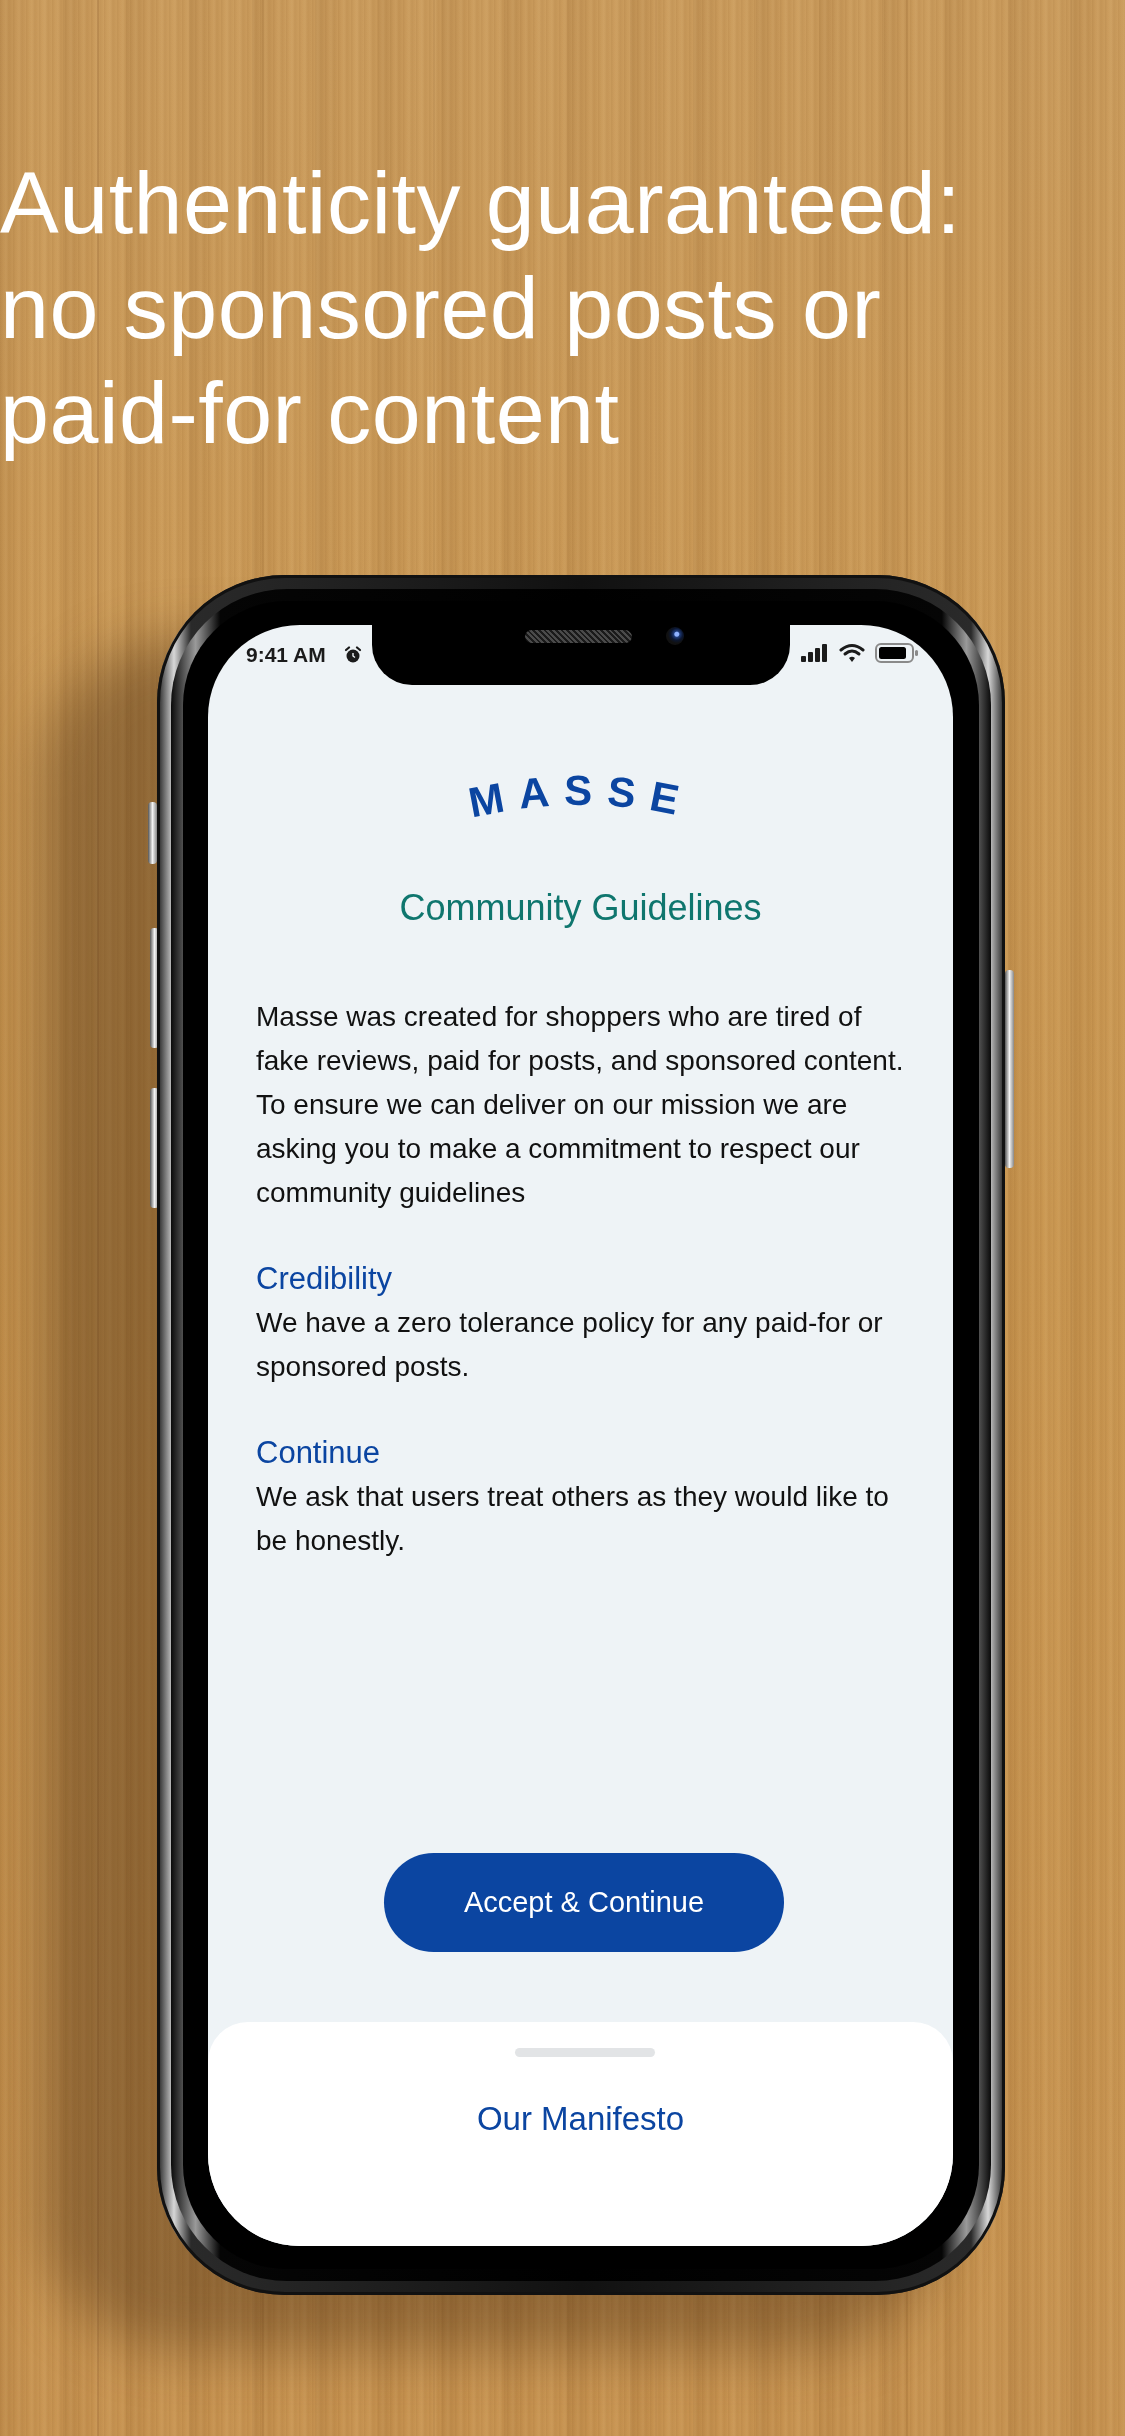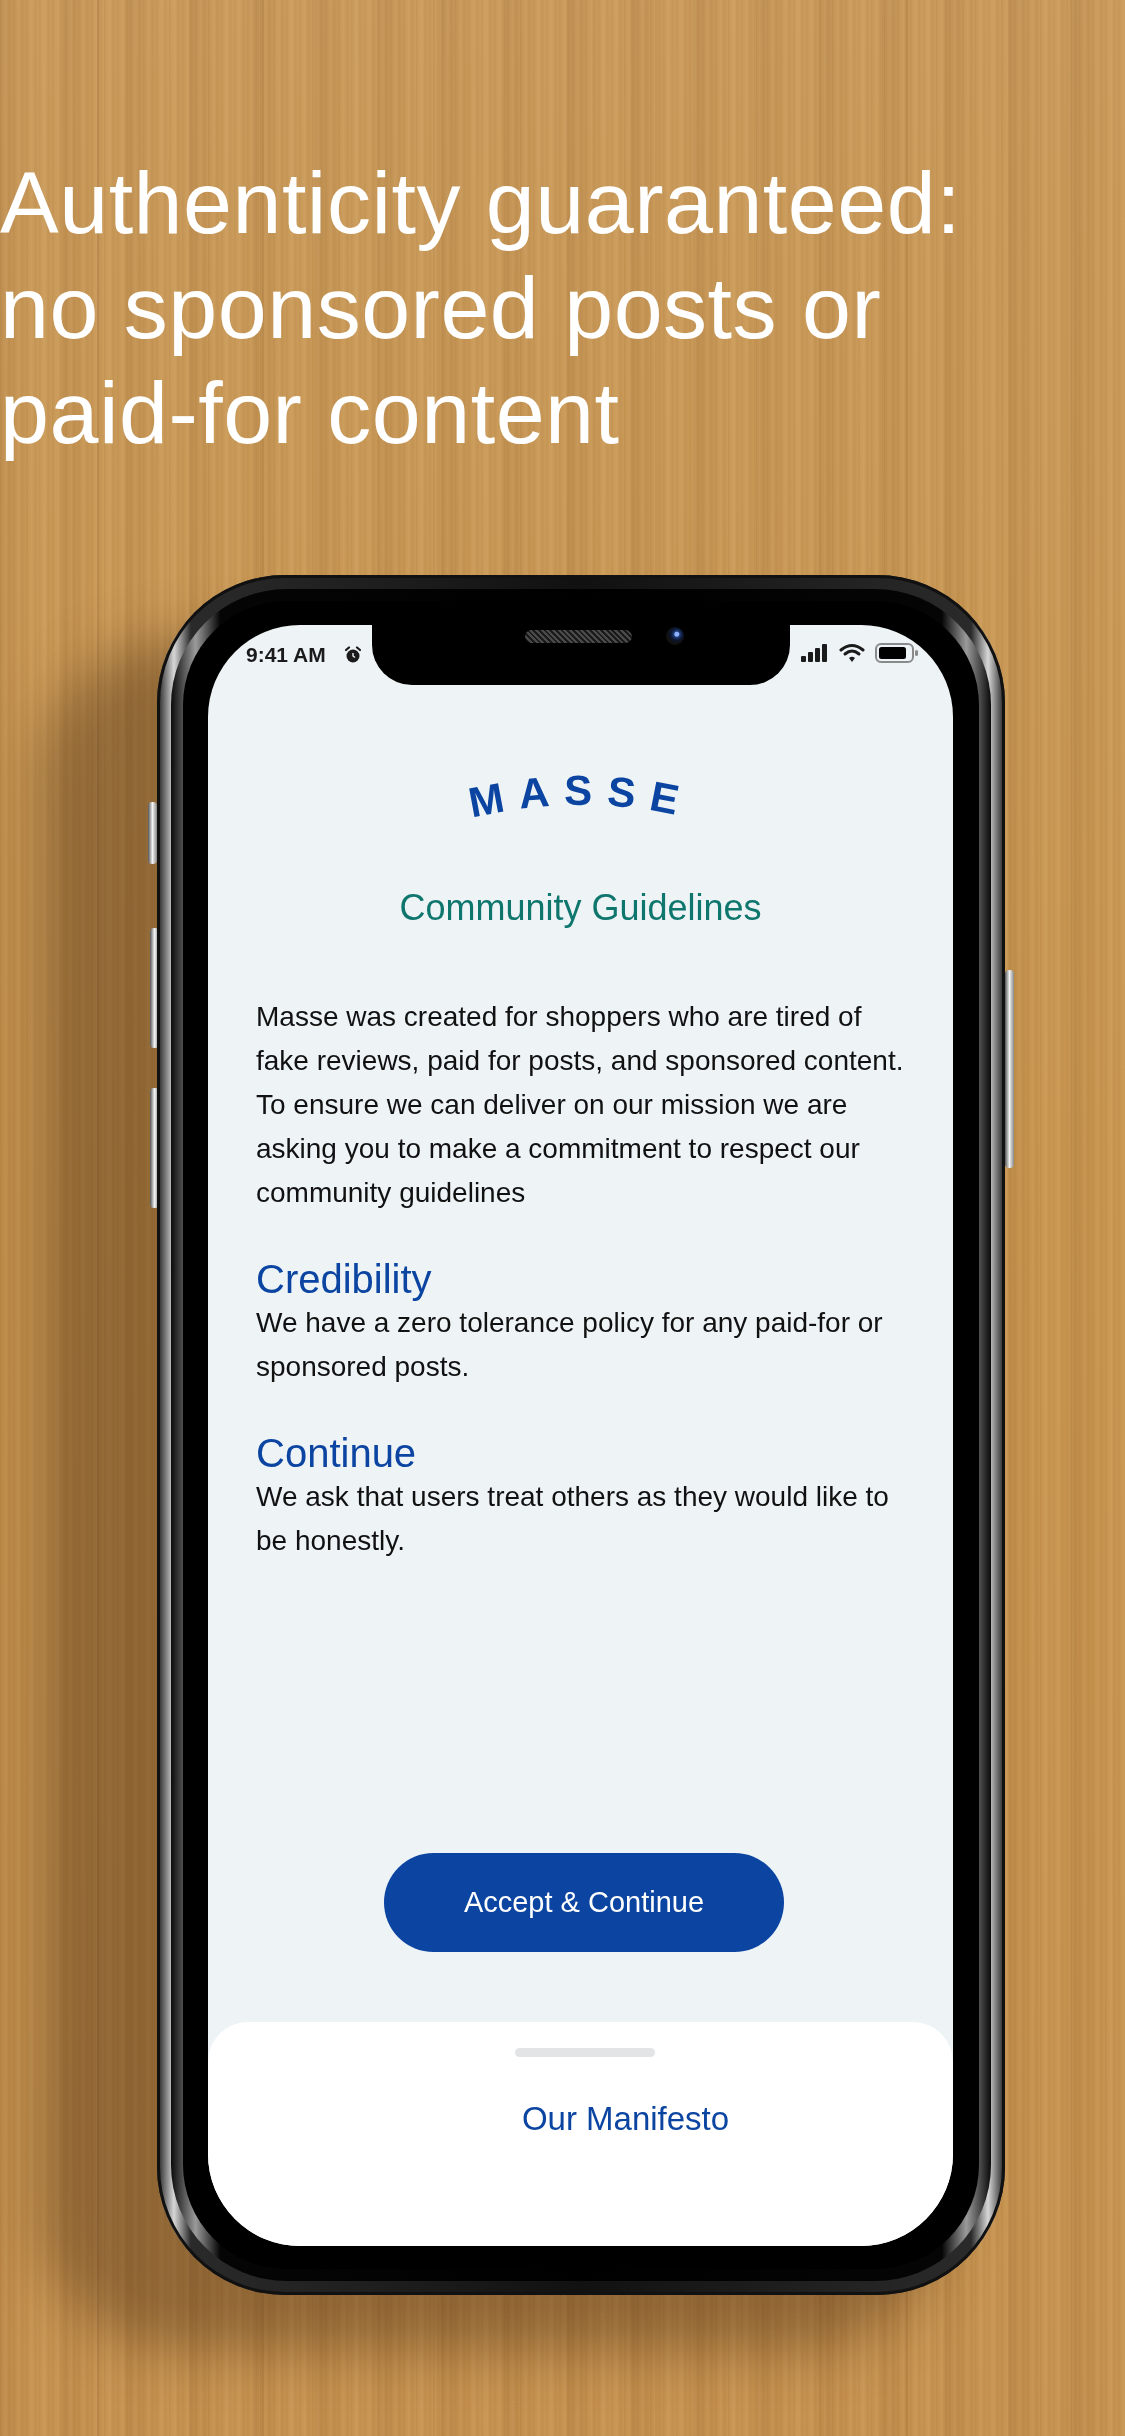--- a/index.html
+++ b/index.html
@@ -66,37 +66,37 @@
   .status-right { position:absolute; right:34px; top:18px; display:flex; align-items:center; gap:10px; }
 
   .logo { position:absolute; left:0; top:135px; width:745px; height:80px; }
   .title {
     position:absolute; left:0; top:262px; width:745px; text-align:center;
     color:#0f766e; font-size:36px;
   }
   .content { position:absolute; left:48px; top:370px; width:660px; color:#111; }
   .intro { font-size:28px; line-height:44px; margin:0; }
   .section { margin-top:42px; }
-  .section h3 { margin:0; font-weight:normal; color:#0B45A1; font-size:40px; line-height:44px; }
+  .section h3 { margin:0; font-weight:normal; color:#0B45A1; font-size:31px; line-height:44px; }
   .section p { margin:0; font-size:28px; line-height:44px; }
 
   .accept-btn {
     position:absolute; left:176px; top:1228px; width:400px; height:99px;
     border-radius:50px; background:#0B45A1; color:#fff; border:none;
     font-family:"Liberation Sans", sans-serif; font-size:29px; display:flex;
     align-items:center; justify-content:center; cursor:pointer;
   }
   .sheet {
     position:absolute; left:0; top:1397px; width:745px; height:260px;
     background:#FFFFFF; border-radius:40px 40px 0 0;
   }
   .handle { position:absolute; left:307px; top:26px; width:140px; height:9px; border-radius:5px; background:#E2E4E6; }
   .manifesto {
     position:absolute; left:0; top:78px; width:745px; text-align:center;
-    color:#0B45A1; font-size:33px; cursor:pointer;padding-left:45px;
+    color:#0B45A1; font-size:33px; cursor:pointer;
   }
 </style>
 </head>
 <body>
 
 <div class="grain-line" style="left:97px"></div>
 <div class="grain-line" style="left:262px;opacity:.6"></div>
 <div class="grain-line" style="left:433px;opacity:.5"></div>
 <div class="grain-line" style="left:655px;opacity:.4"></div>
 <div class="grain-line" style="left:906px;opacity:.6"></div>

